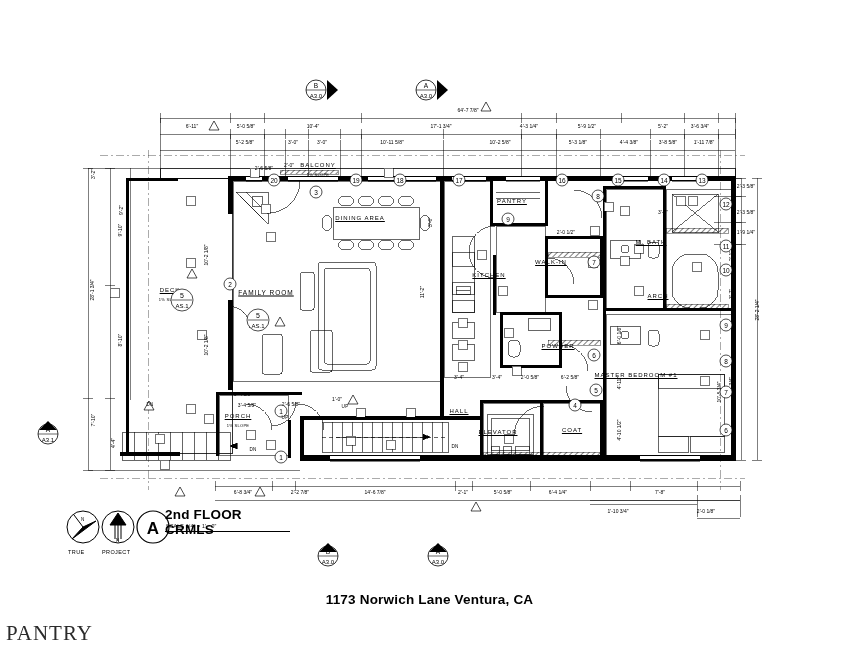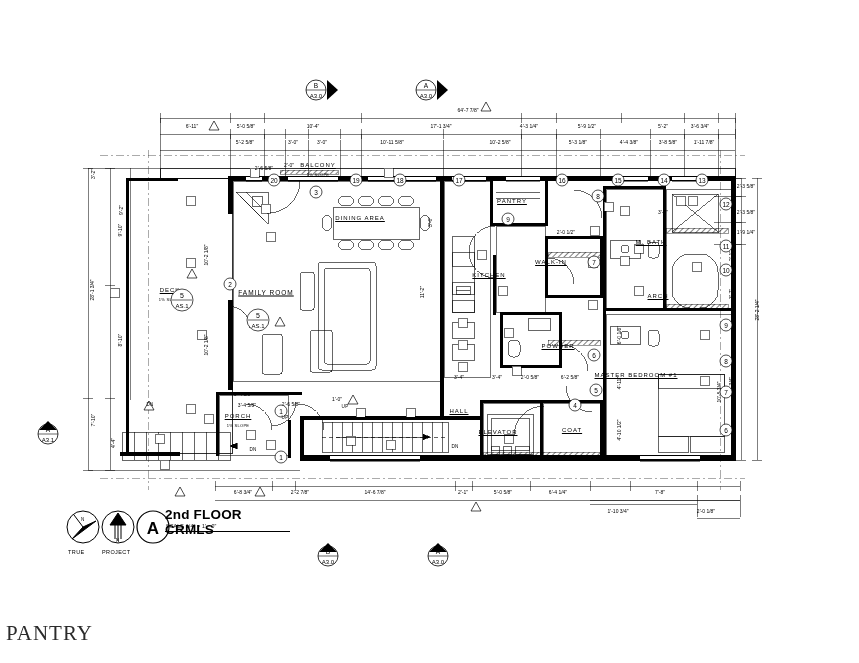--- a/index.html
+++ b/index.html
@@ -739,15 +739,16 @@
       <text x="21" y="16" font-size="4.5" fill="#000" font-family="Liberation Sans, sans-serif" id="true-n-glyph">N</text>
       <text x="56" y="37" font-size="4.5" fill="#000" font-family="Liberation Sans, sans-serif" id="proj-n-glyph">N</text>
     </svg>
     <div class="tb-main">2nd FLOOR CRMLS</div>
     <div class="tb-scale">SCALE  1/4" = 1' - 0"</div>
     <div class="tb-rule"></div>
     <div class="tb-cap" style="left:8px;top:44px;">TRUE</div>
     <div class="tb-cap" style="left:42px;top:44px;">PROJECT</div>
   </div>
 
+  <div id="caption">1173 Norwich Lane   Ventura, CA</div>
   <div id="watermark">PANTRY</div>
 
 </div>
 
 </body></html>

